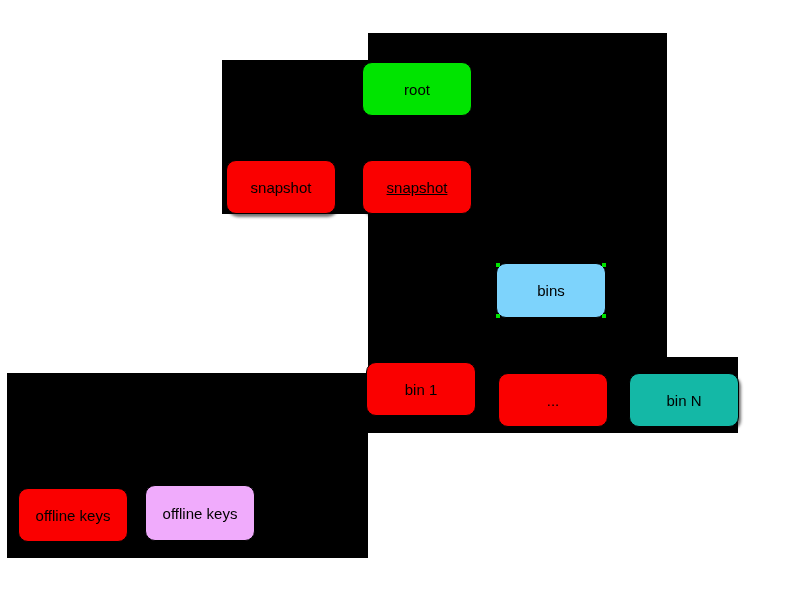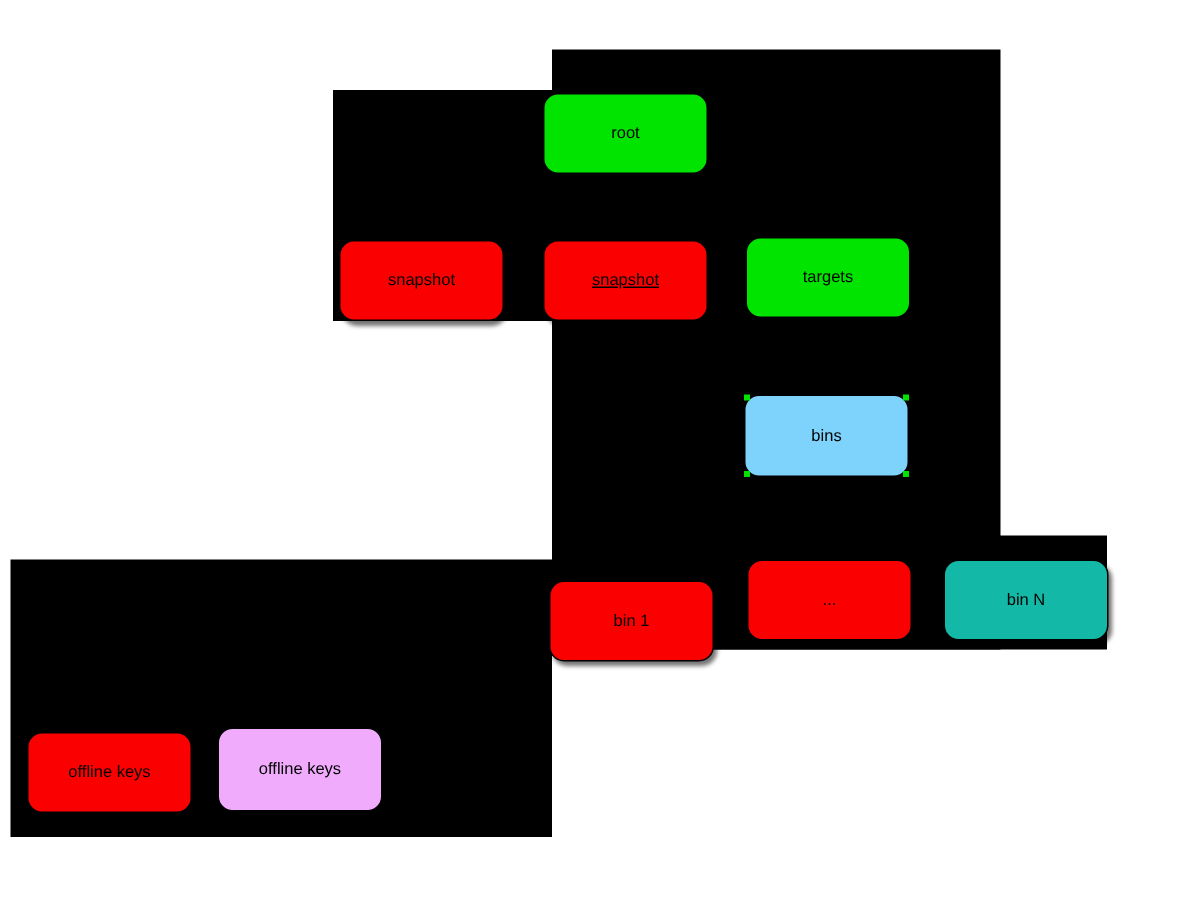--- a/index.html
+++ b/index.html
@@ -22,41 +22,41 @@
   .node {
     position: absolute;
     width: 110px;
     height: 54px;
     box-sizing: border-box;
     border: 1px solid #000000;
     border-radius: 10px;
     display: flex;
     align-items: center;
     justify-content: center;
-    font-size: 11px;
+    font-size: 15px;
     color: #000000;
     box-shadow: 2px 3px 3px rgba(0,0,0,0.55);
     z-index: 2;
   }
   .node .label {
     pointer-events: none;
     white-space: nowrap;
   }
   
   .panel-top      { left: 368px; top: 33px;  width: 299px; height: 400px; }
   .panel-bin-row  { left: 368px; top: 357px; width: 370px; height: 76px;  }
   .panel-timestamp{ left: 222px; top: 60px;  width: 146px; height: 154px; }
   .panel-keys     { left: 7px;   top: 373px; width: 361px; height: 185px; }
   
   .node-root         { left: 362px; top: 62px;  }
   .node-timestamp    { left: 226px; top: 160px; }
   .node-snapshot     { left: 362px; top: 160px; text-decoration: underline; }
   .node-targets      { left: 497px; top: 158px; }
   .node-bins         { left: 496px; top: 263px; height: 55px; }
-  .node-bin-1        { left: 366px; top: 387px; }
+  .node-bin-1        { left: 366px; top: 362px; }
   .node-bin-ellipsis { left: 498px; top: 373px; }
   .node-bin-n        { left: 629px; top: 373px; }
   .node-online-keys  { left: 18px;  top: 488px; }
   .node-offline-keys { left: 145px; top: 485px; height: 56px; }
   
   .corner {
     position: absolute;
     width: 4px;
     height: 4px;
     z-index: 1;
@@ -81,23 +81,20 @@
   </div>
 
   <div class="node node-timestamp" style="background-color: rgb(250, 0, 0);">
     <span class="label">snapshot</span>
   </div>
 
   <div class="node node-snapshot" style="background-color: rgb(250, 0, 0);">
     <span class="label">snapshot</span>
   </div>
 
-  <div class="node node-targets" style="background-color: rgb(0, 228, 0);">
-    <span class="label">targets</span>
-  </div>
 
   <div class="node node-bins" style="background-color: #7dd3fc;">
     <span class="corner corner-tl" style="background-color: rgb(0, 228, 0);"></span>
     <span class="corner corner-tr" style="background-color: rgb(0, 228, 0);"></span>
     <span class="corner corner-bl" style="background-color: rgb(0, 228, 0);"></span>
     <span class="corner corner-br" style="background-color: rgb(0, 228, 0);"></span>
     <span class="label">bins</span>
   </div>
 
   <div class="node node-bin-1" style="background-color: rgb(250, 0, 0);">

